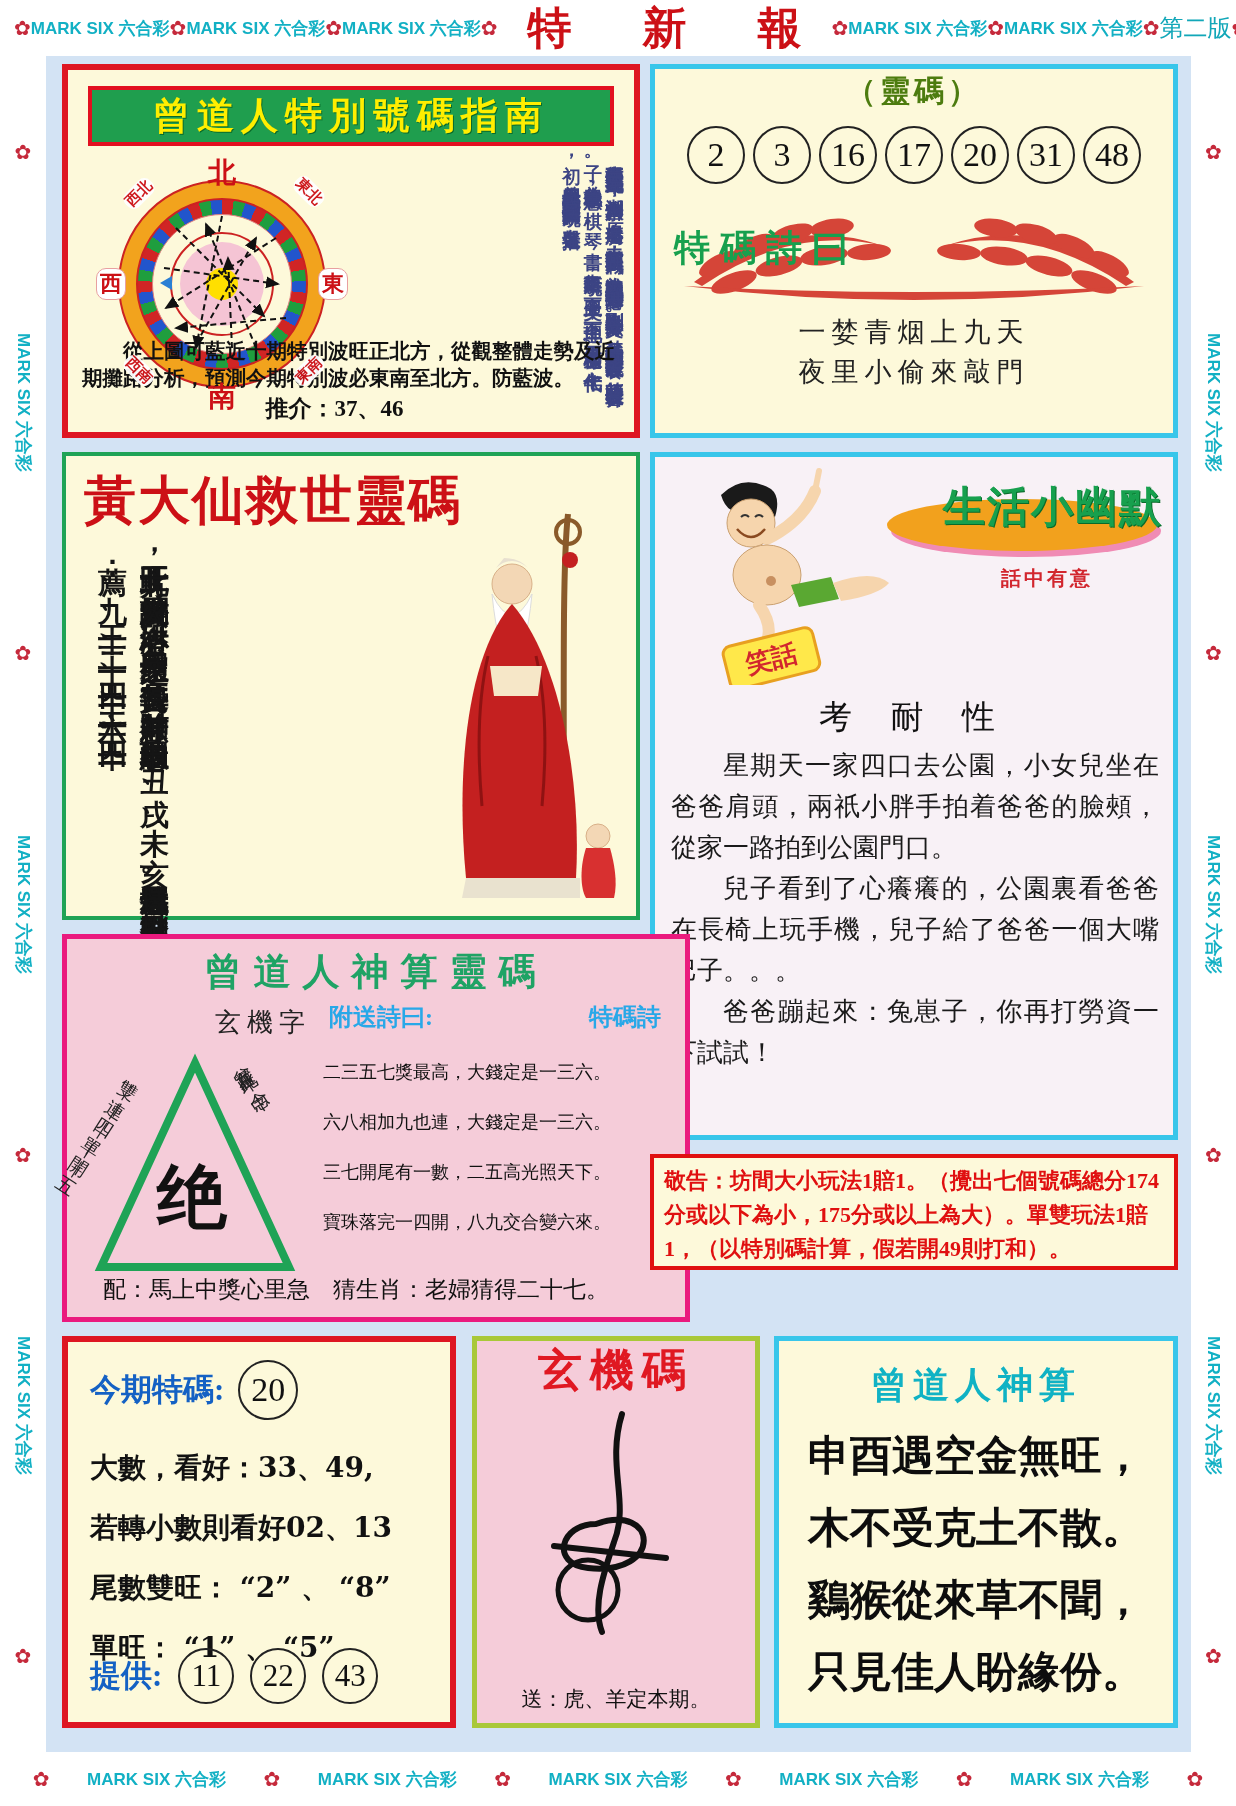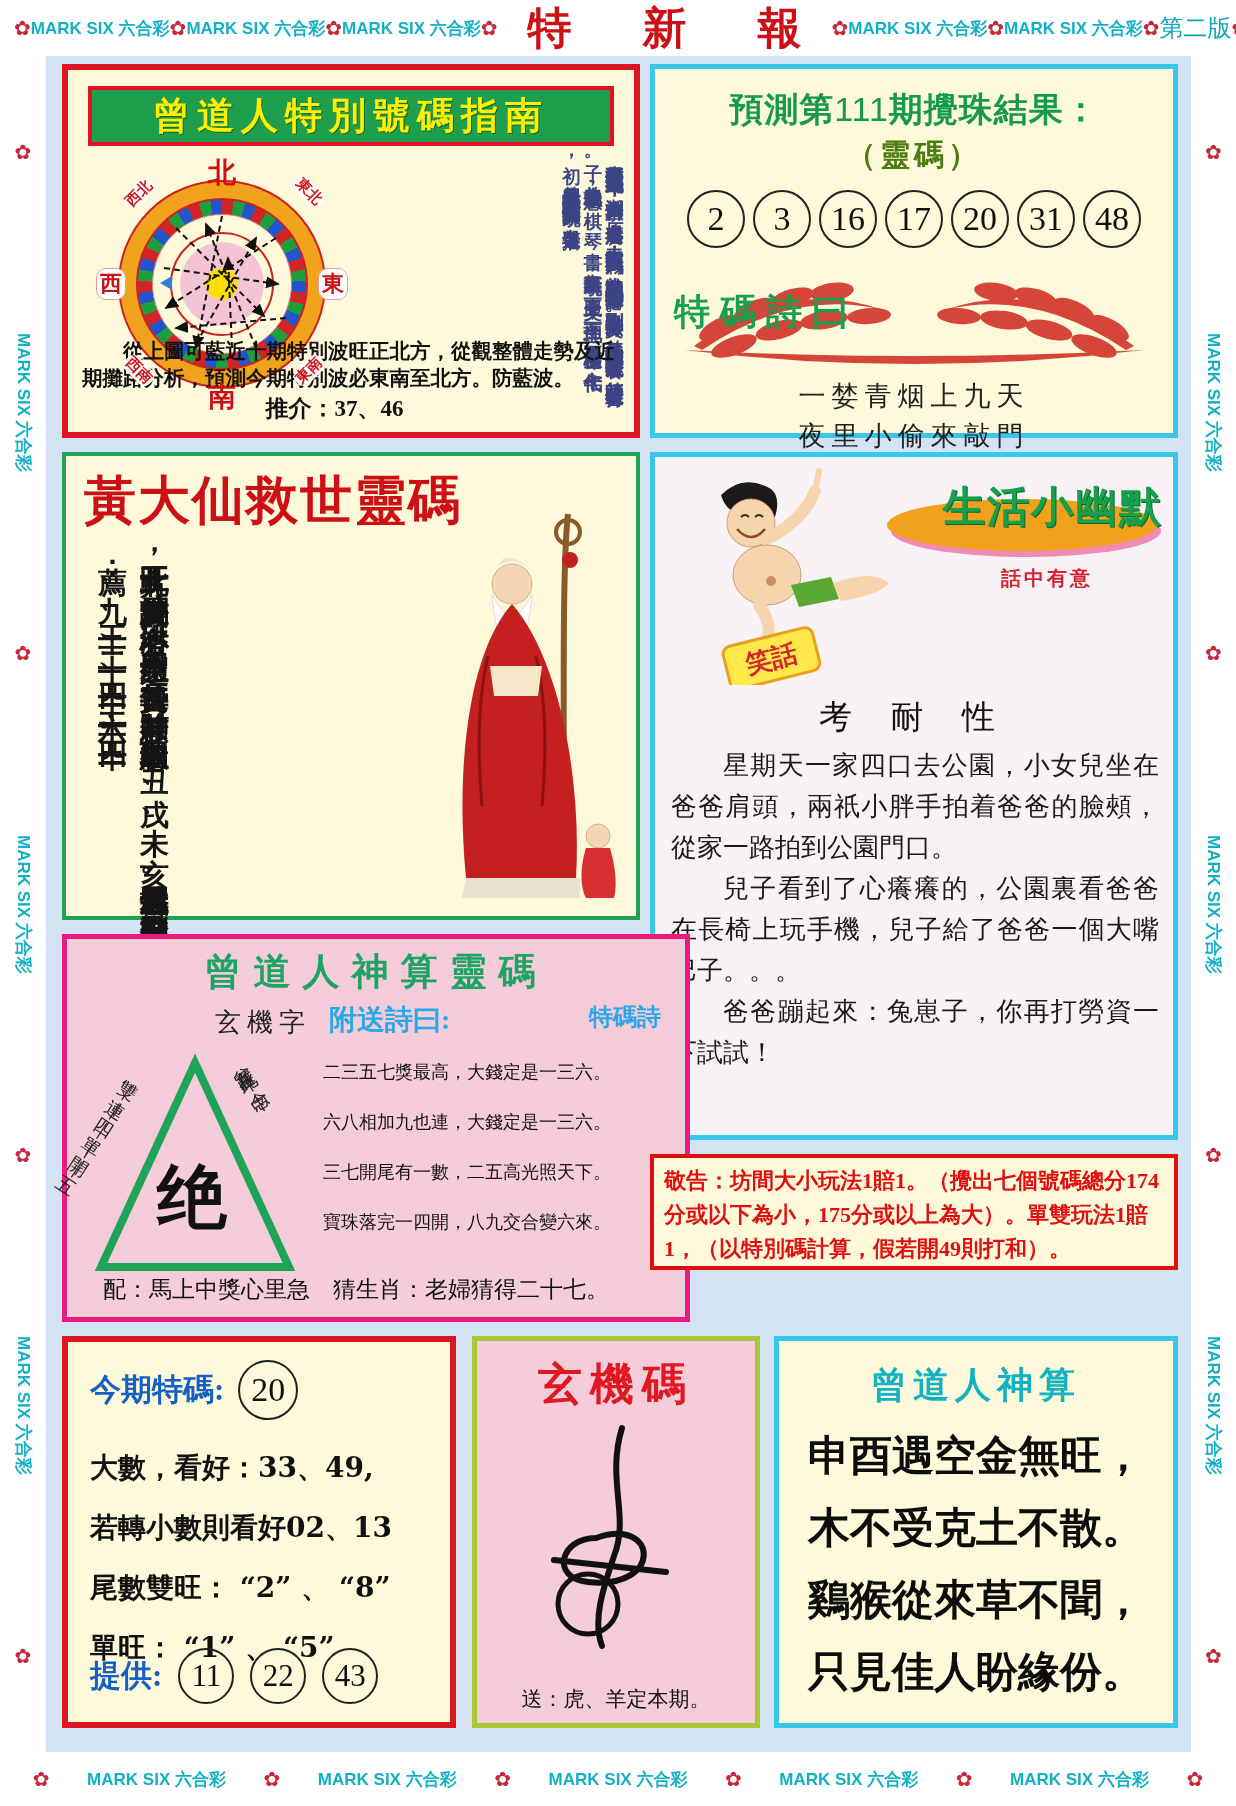--- a/index.html
+++ b/index.html
@@ -91,21 +91,21 @@
   .humor-story-title{position:absolute;left:0;right:0;top:238px;text-align:center;font-size:33px;
       color:#111;letter-spacing:14px;font-family:"DejaVu Serif",serif;}
   .humor-body{position:absolute;left:16px;right:14px;top:288px;font-size:26px;line-height:41px;
       color:#1a1a1a;text-align:justify;font-family:"DejaVu Serif",serif;}
   .humor-body p{margin:0;text-indent:2em;}
   
   .p-lingma{left:16px;top:878px;width:628px;height:388px;border:5px solid #ea1a7e;background:#f5ccd9;}
   .lingma-title{margin-top:8px;text-align:center;font-size:37px;font-weight:bold;color:#1fa365;letter-spacing:12px;}
   .lingma-label{position:absolute;left:148px;top:66px;font-size:26px;color:#222;letter-spacing:6px;
       font-family:"DejaVu Serif",serif;}
-  .lingma-verse-label{position:absolute;left:262px;top:62px;font-size:28px;font-weight:bold;color:#28a8e8;}
+  .lingma-verse-label{position:absolute;left:262px;top:62px;font-size:24px;font-weight:bold;color:#28a8e8;}
   .lingma-special-label{position:absolute;right:24px;top:62px;font-size:24px;font-weight:bold;color:#28a8e8;}
   .tri-wrap{position:absolute;left:18px;top:96px;width:220px;height:240px;}
   .tri-char{position:absolute;left:72px;top:116px;font-size:70px;font-weight:900;color:#111;
       font-family:"DejaVu Serif",serif;}
   .tri-side{position:absolute;font-size:19px;color:#222;writing-mode:vertical-rl;letter-spacing:2px;
       font-family:"DejaVu Serif",serif;}
   .tri-left{left:12px;top:26px;transform:rotate(33deg);}
   .tri-right{right:52px;top:18px;transform:rotate(-33deg);}
   .lingma-verses{position:absolute;left:256px;top:108px;font-size:18px;color:#111;line-height:50px;
       font-family:"DejaVu Serif",serif;white-space:nowrap;}
@@ -123,21 +123,21 @@
       justify-content:center;font-size:34px;color:#111;}
   .sp-lines{position:absolute;left:22px;top:96px;font-size:28px;font-weight:bold;color:#111;
       line-height:60px;font-family:"DejaVu Serif",serif;white-space:nowrap;}
   .sp-prow{position:absolute;left:22px;bottom:18px;display:flex;align-items:center;gap:16px;}
   .sp-plabel{font-size:31px;font-weight:bold;color:#1461c4;}
   .sp-pball{width:52px;height:52px;border:2.5px solid #222;border-radius:50%;display:flex;align-items:center;
       justify-content:center;font-size:31px;color:#111;}
   
   .p-xuanji{left:426px;top:1280px;width:288px;height:392px;border:5px solid #a9c838;background:#f5ccd9;
       text-align:center;}
-  .xj-title{margin-top:14px;font-size:44px;font-weight:bold;color:#e01822;letter-spacing:8px;}
+  .xj-title{font-size:44px;font-weight:bold;color:#e01822;letter-spacing:8px;}
   .xj-footer{position:absolute;left:0;right:0;bottom:10px;font-size:21px;color:#111;
       font-family:"DejaVu Serif",serif;}
   
   .p-shensuan{left:728px;top:1280px;width:404px;height:392px;border:5px solid #38c6ea;background:#fdf9da;}
   .ss-title{margin-top:20px;text-align:center;font-size:36px;font-weight:bold;color:#10b2c4;letter-spacing:6px;}
   .ss-lines{margin-top:10px;text-align:center;font-size:42px;font-weight:900;color:#0d0d0d;
       line-height:72px;font-family:"DejaVu Serif",serif;white-space:nowrap;}
 </style>
 </head>
 <body>
@@ -235,21 +235,20 @@
         <span class="dir dir-d dir-ne">東北</span>
         <span class="dir dir-d dir-sw">西南</span>
         <span class="dir dir-d dir-se">東南</span>
       </div>
       <div class="bio">玄學家曾先生于公元一九四五年，潮州普寧人，原名李道腾。由于當年正值國共内戰，為逃避戰事四八年跟隨其父遠涉香港。剛到香港身無分文。其父為子養活曾先生獨將其送至本港一家道觀收養，其師將其改號曾算子。曾先生自小聰慧，棋、琴、書、畫無所不曉，而上至天文，下至地理，更是樣樣精通。七十年代初，曾先生用玄學推算六合彩走勢之準確程度更是家喻戶曉，名聲遠播。</div>
       <div class="guide-caption">從上圖可藍近十期特別波旺正北方，從觀整體走勢及近期攤路分析，預測今期特別波必東南至北方。防藍波。</div>
       <div class="guide-reco">推介：37、46</div>
     </div>
 
     <div class="panel p-predict">
-      <div class="predict-title"><span>預測第</span><span class="predict-issue">111</span><span>期攪珠結果：</span></div>
       <div class="predict-sub">（靈碼）</div>
       <div class="numrow">
         <span class="numball">2</span>
         <span class="numball">3</span>
         <span class="numball">16</span>
         <span class="numball">17</span>
         <span class="numball">20</span>
         <span class="numball">31</span>
         <span class="numball">48</span>
       </div>

